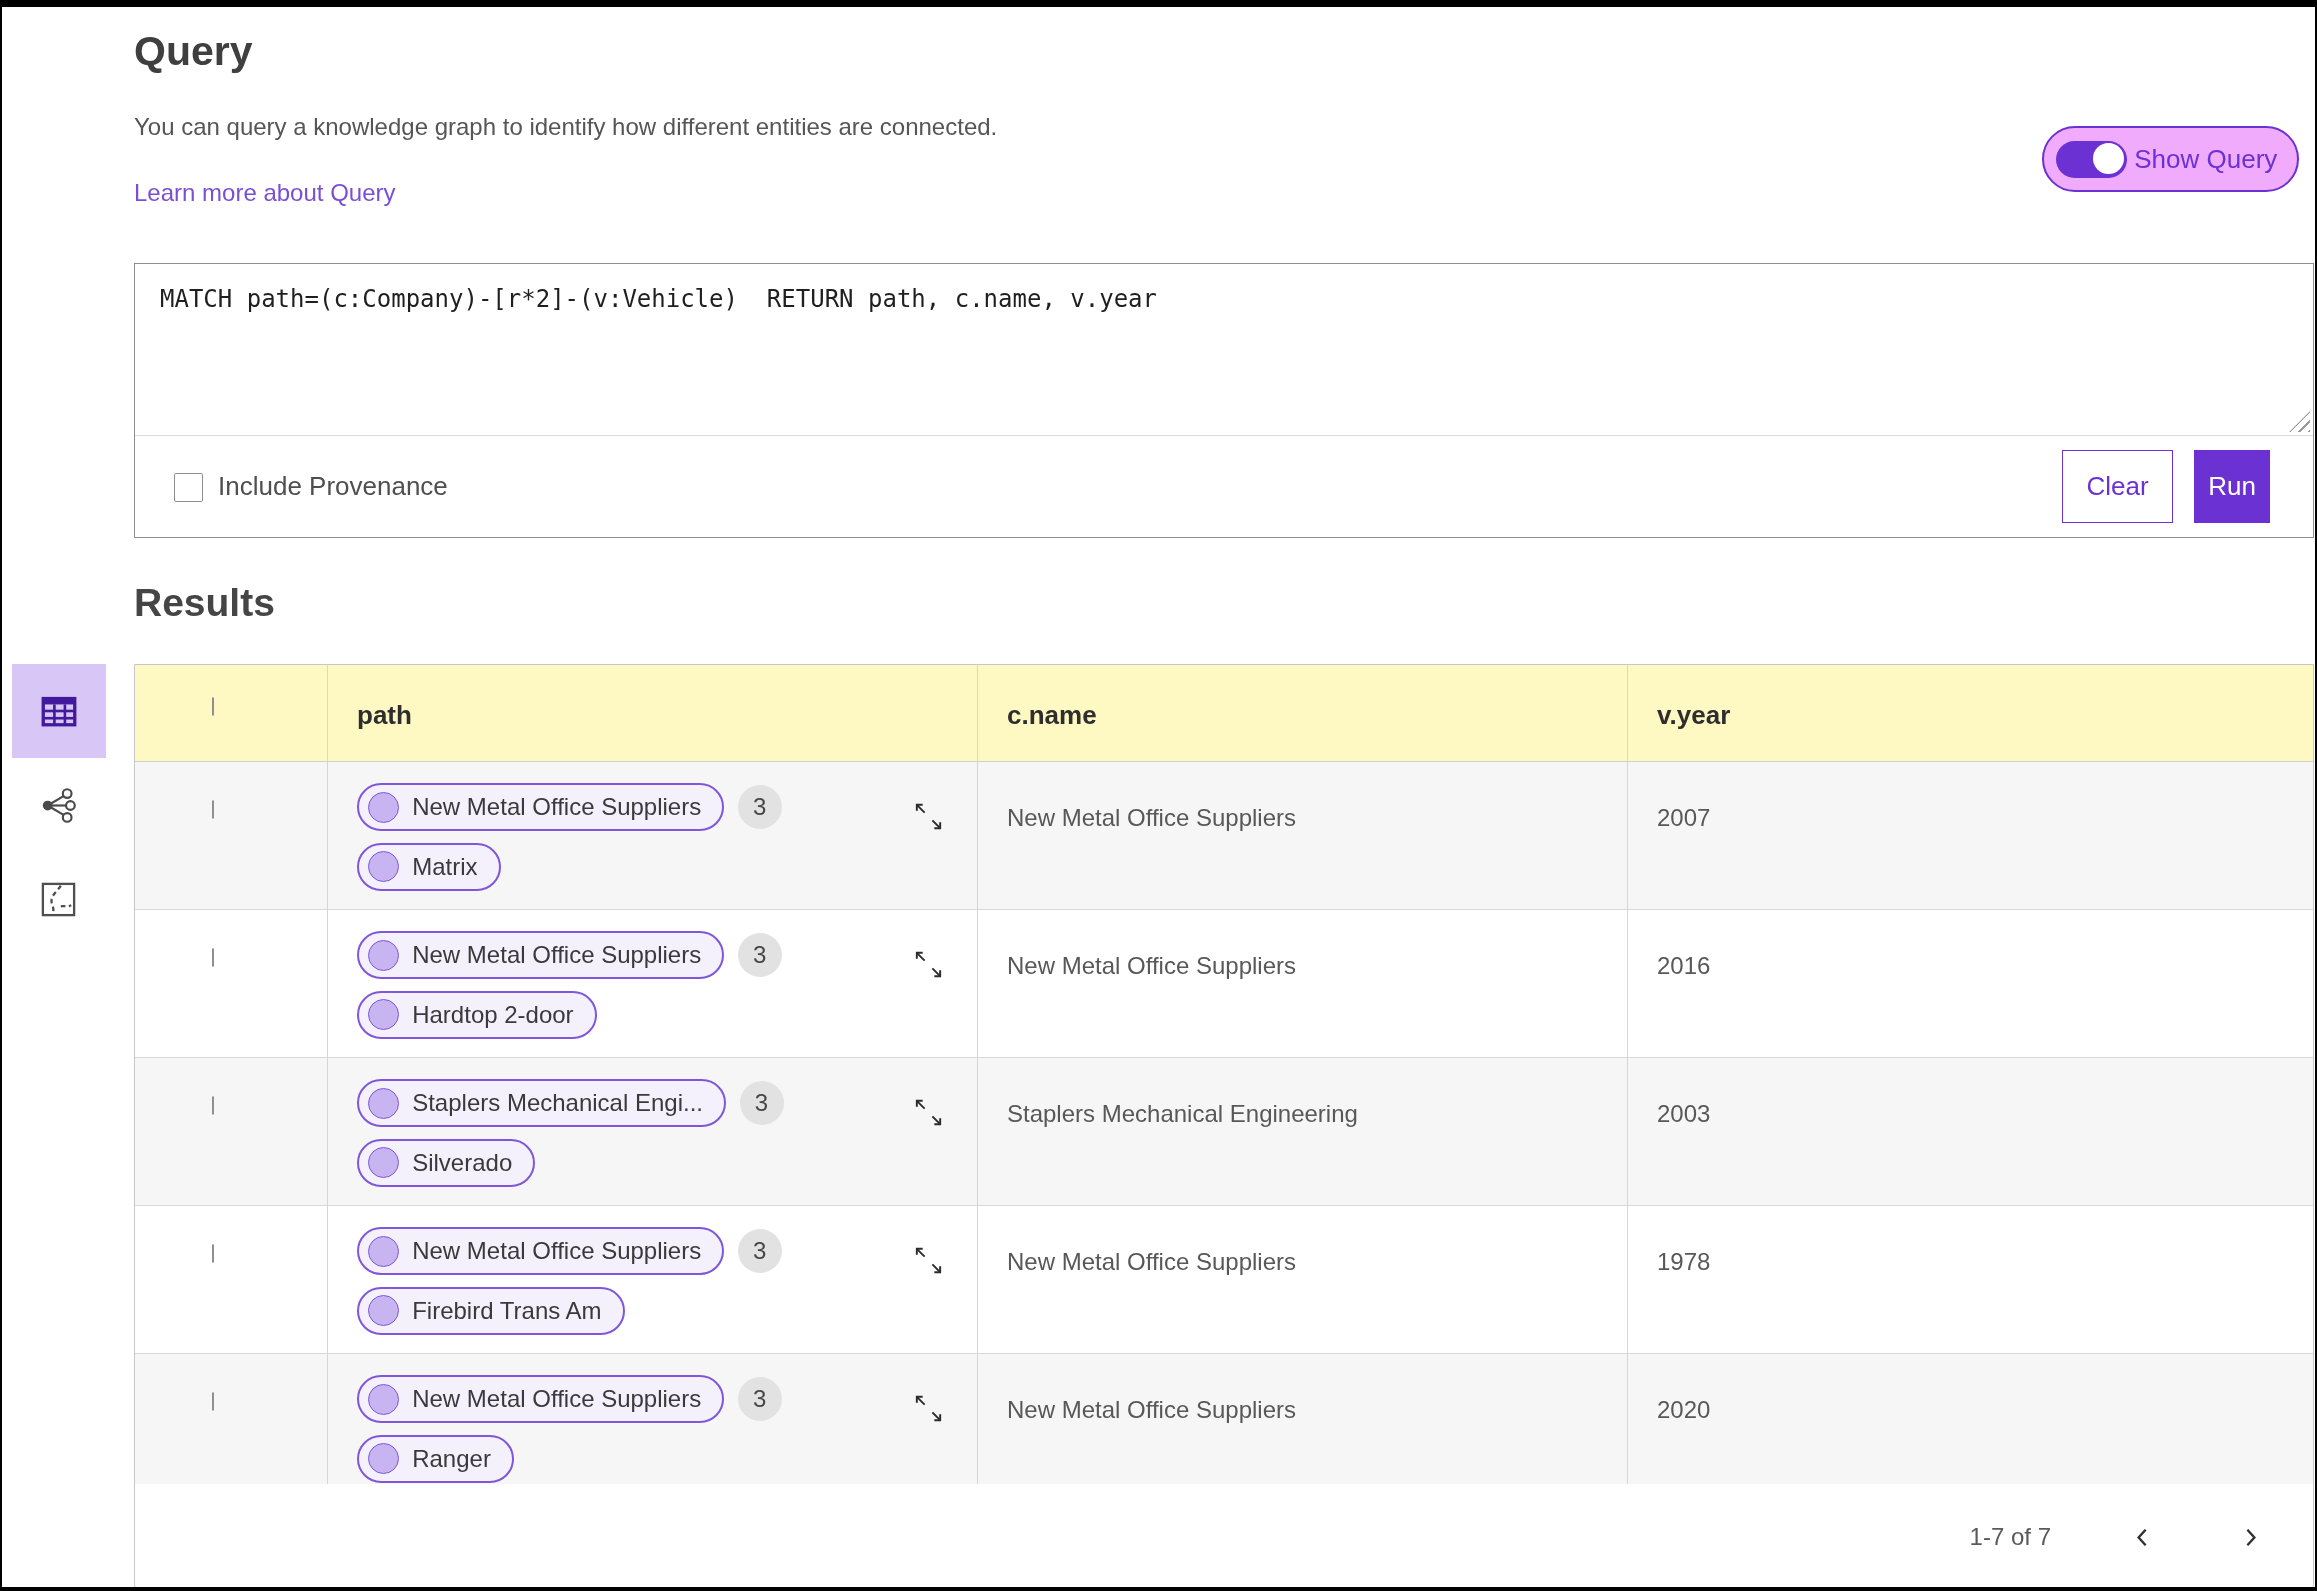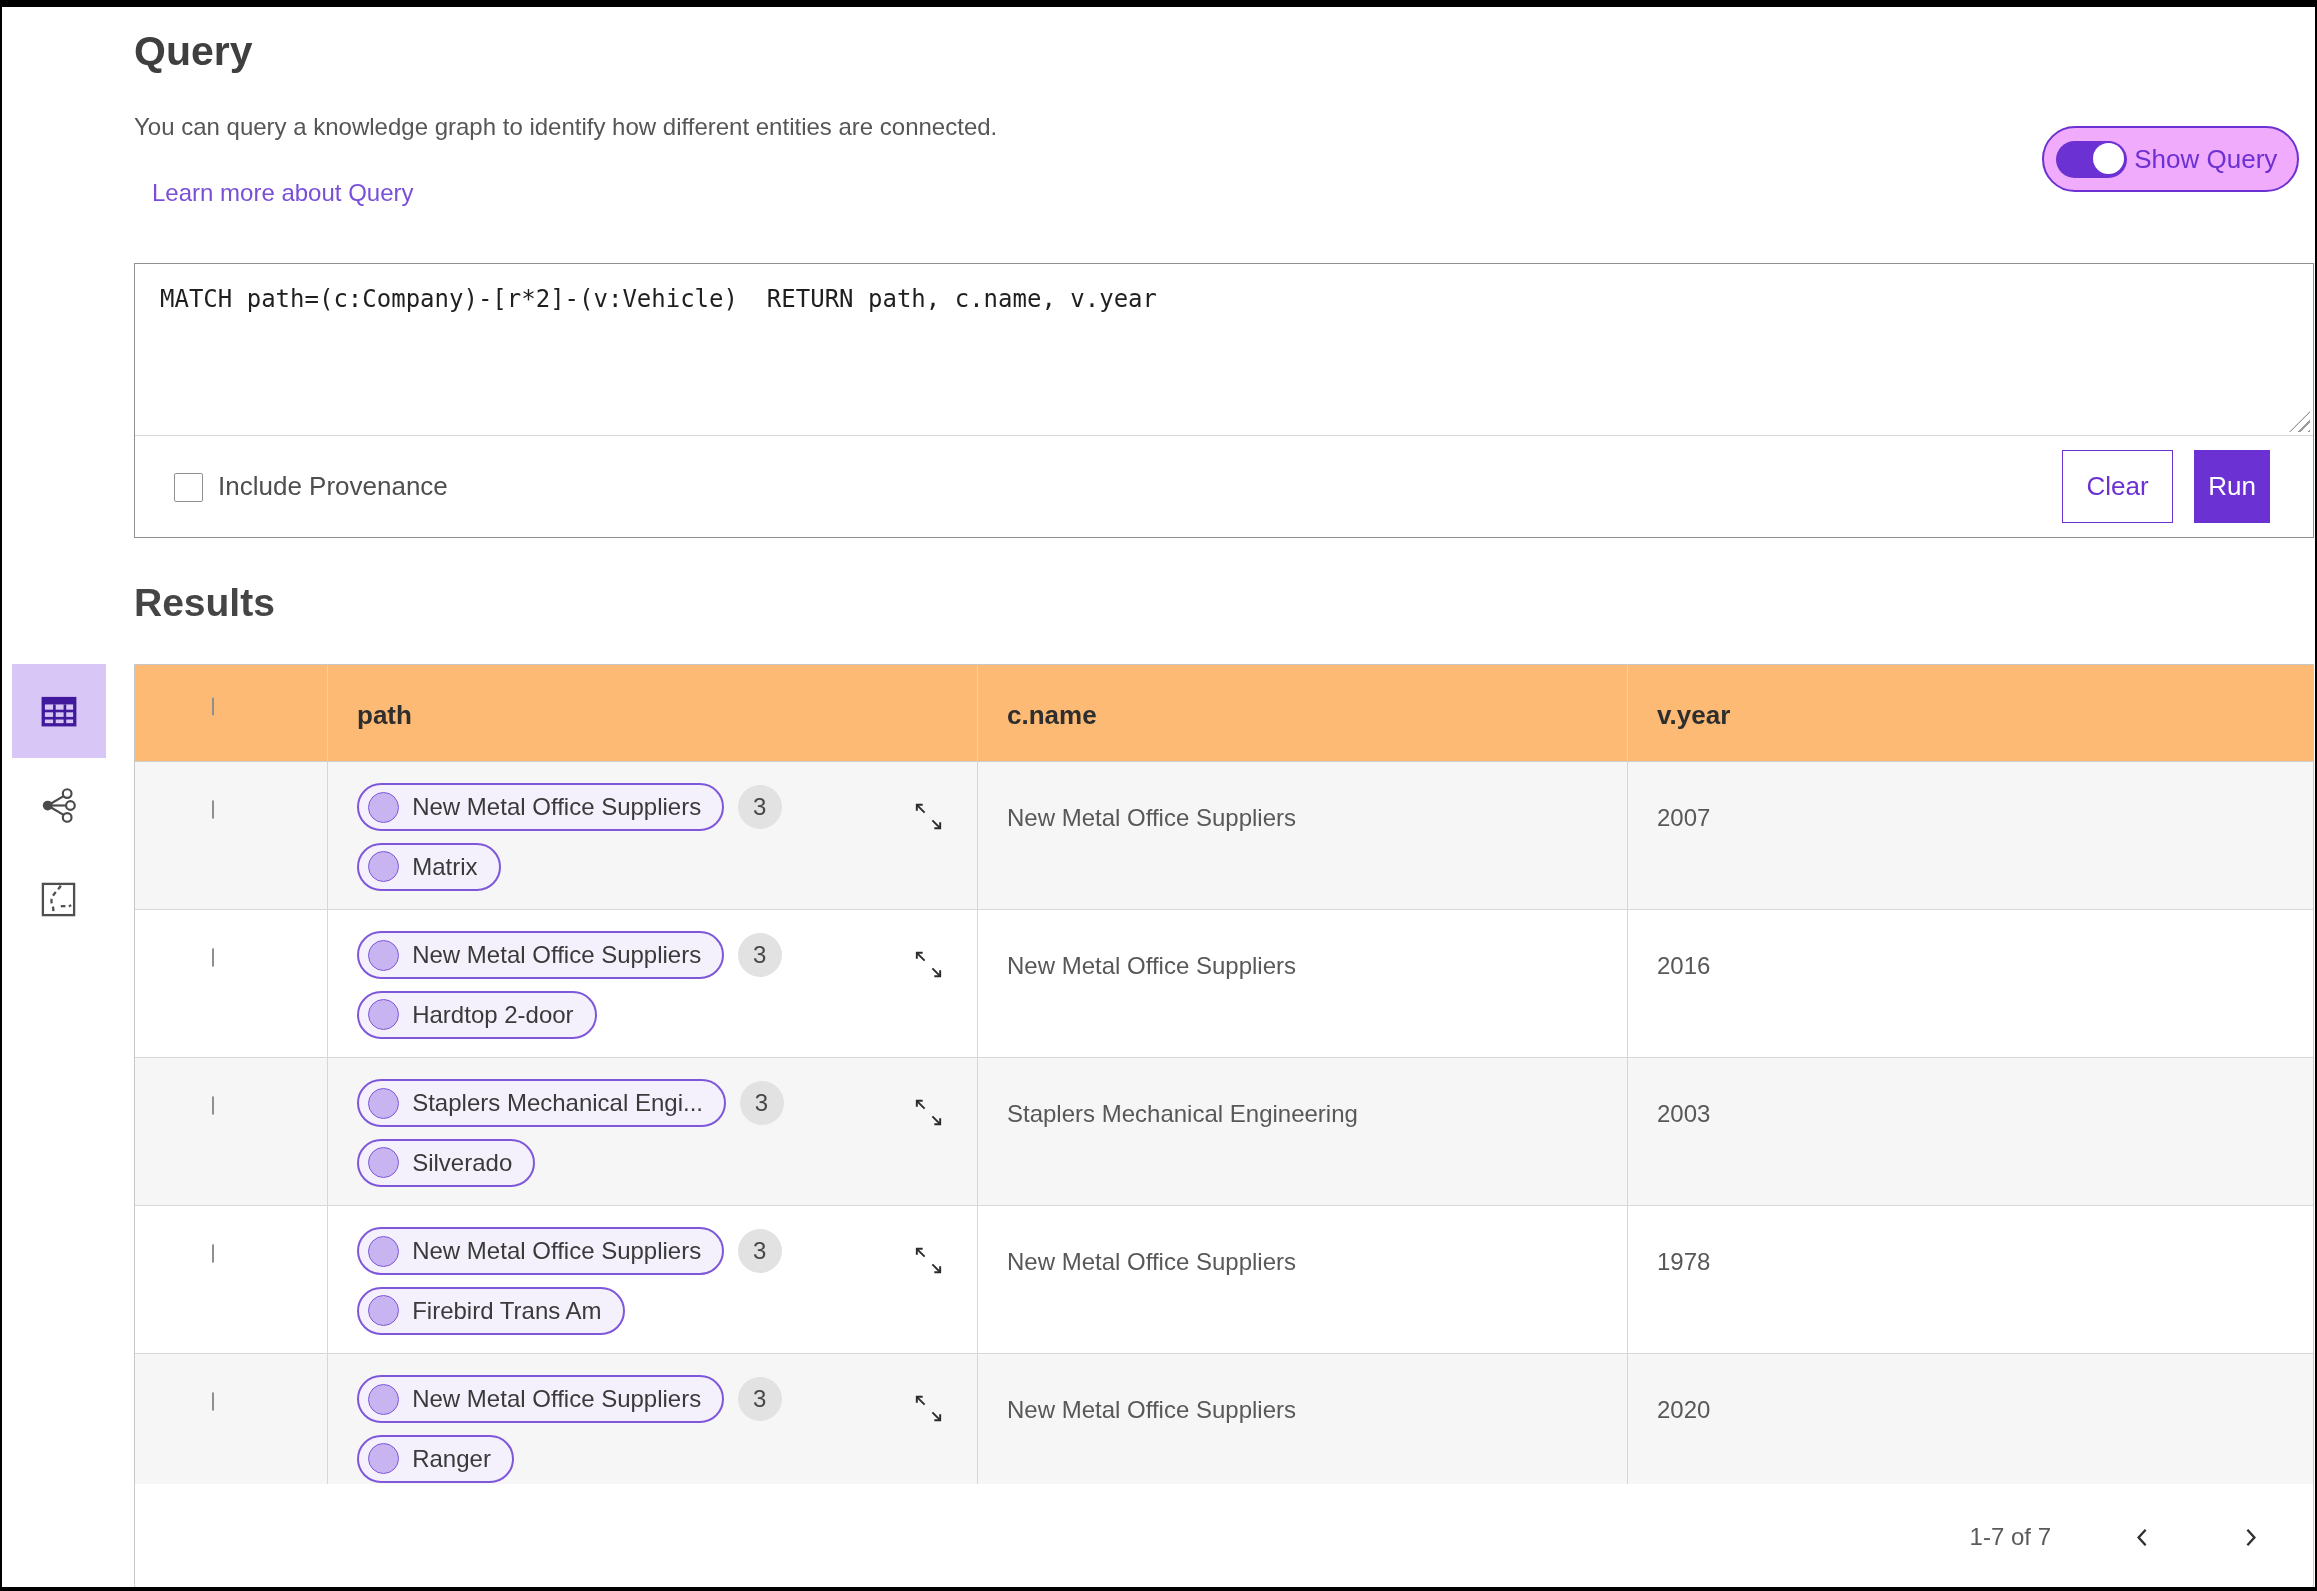--- a/index.html
+++ b/index.html
@@ -10,21 +10,21 @@
     border-top:7.7px solid #000;
     border-left:2.9px solid #000;
     border-right:2.9px solid #000;
     border-bottom:4.8px solid #000;
   }
   .page { position:relative; width:100%; height:100%; background:#fff; overflow:hidden; }
 
   
   .title { position:absolute; left:132px; top:21px; font-size:41px; font-weight:600; color:#3f3f3f; }
   .description { position:absolute; left:132px; top:106px; font-size:24px; color:#565656; }
-  .learn-link { position:absolute; left:132px; top:172px; font-size:24px; color:var(--link-purple); cursor:pointer;margin-left:18px; }
+  .learn-link { position:absolute; left:132px; top:172px; font-size:24px; color:var(--link-purple); cursor:pointer; }
 
   .show-query { position:absolute; left:2040px; top:119px; width:257px; height:66px;
     border:2.4px solid var(--accent-purple); border-radius:39px;
     display:flex; align-items:center; padding-left:11.6px; background:#f0abfc; cursor:pointer; }
   .toggle-track { width:71px; height:37px; border-radius:19.3px; background:var(--accent-purple);
     position:relative; flex:0 0 auto; }
   .toggle-knob { position:absolute; right:2.9px; top:2.9px; width:31px; height:31px; border-radius:50%; background:#fff; }
   .show-query-label { margin-left:7.7px; font-size:26px; color:var(--accent-purple); }
 
   
@@ -50,21 +50,21 @@
 
   .view-rail { position:absolute; left:9.7px; top:657px; width:94px; }
   .view-item { width:94px; height:94px; display:flex; align-items:center; justify-content:center; cursor:pointer; }
   .view-item.selected { background:var(--selected-view-bg); }
   .view-item + .view-item { margin-top:0; }
   .view-item.graph { height:94px; margin-top:0; }
 
   
   .results-table { position:absolute; left:132px; top:657px; width:2180px; height:930px;
     border:1.9px solid #c7c7c7; border-radius:0 0 9.7px 9.7px; background:#fff; }
-  .thead { display:flex; height:97px; background:#fdba74; border-bottom:1px solid #cfcfcf; }
+  .thead { display:flex; height:97px; background:#fef9c3; border-bottom:1px solid #cfcfcf; }
   .th { font-size:26px; font-weight:700; color:#2e2e2e; padding-top:35px; }
   .col-check { width:193px; flex:0 0 auto; border-right:1px solid #d6d6d6; padding-left:77px; }
   .col-path  { width:650px; flex:0 0 auto; border-right:1px solid #d6d6d6; padding-left:29px; position:relative; }
   .col-name  { width:650px; flex:0 0 auto; border-right:1px solid #d6d6d6; padding-left:29px; }
   .col-year  { flex:1 1 auto; padding-left:29px; }
   .thead .col-check { padding-top:33px; }
 
   .tbody { height:722px; overflow:hidden; }
   .trow { display:flex; height:148px; background:#fff; border-bottom:1px solid #d8d8d8; }
   .trow.odd { background:#f6f6f6; }

